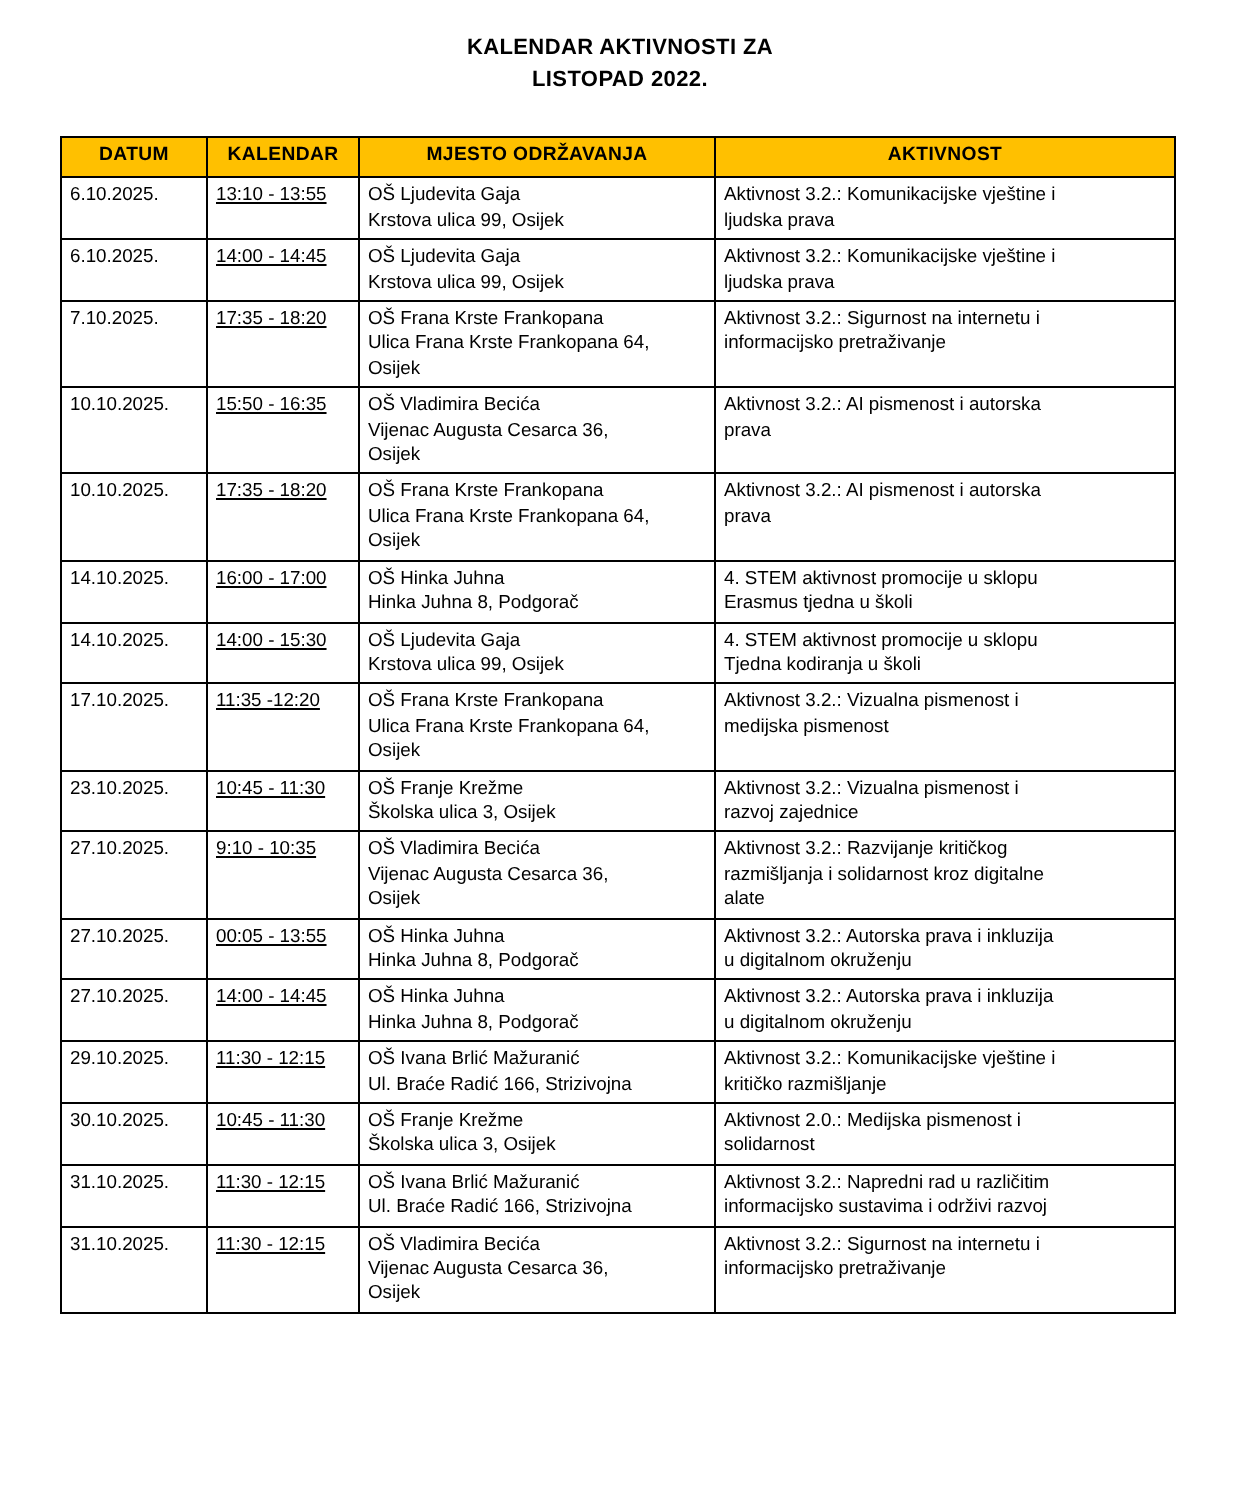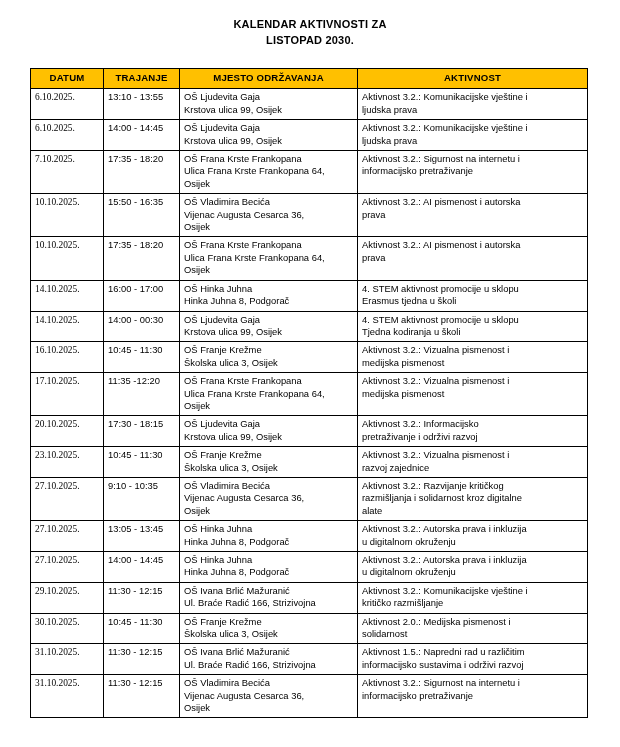--- a/index.html
+++ b/index.html
@@ -56,46 +56,46 @@
     font-size: 9.6px;
     padding: 3px 2px 4px 2px;
     vertical-align: middle;
     letter-spacing: 0.2px;
   }
   col.c-datum { width: 73px; }
   col.c-trajanje { width: 76px; }
   col.c-mjesto { width: 178px; }
   col.c-aktivnost { width: 230px; }
 
-  td.datum { white-space: nowrap; font-family: Liberation Serif, serif; }
-  td.trajanje { white-space: nowrap; }
+  td.datum { white-space: nowrap; }
+  td.trajanje { white-space: nowrap; text-decoration: underline; }
   .line { display: block; }
 </style>
 </head>
 <body>
 
 <div class="page">
 
   <div class="doc-title">
     <div>KALENDAR AKTIVNOSTI ZA</div>
-    <div>LISTOPAD 2030.</div>
+    <div>LISTOPAD 2022.</div>
   </div>
 
   <div class="table-wrap">
     <table class="kalendar">
       <colgroup>
         <col class="c-datum">
         <col class="c-trajanje">
         <col class="c-mjesto">
         <col class="c-aktivnost">
       </colgroup>
       <thead>
         <tr>
           <th>DATUM</th>
-          <th>TRAJANJE</th>
+          <th>KALENDAR</th>
           <th>MJESTO ODRŽAVANJA</th>
           <th>AKTIVNOST</th>
         </tr>
       </thead>
       <tbody id="table-body">
           <tr>
             <td class="datum">6.10.2025.</td>
             <td class="trajanje">13:10 - 13:55</td>
             <td>
               <span class="line">OŠ Ljudevita Gaja</span>
@@ -164,65 +164,41 @@
               <span class="line">OŠ Hinka Juhna</span>
               <span class="line">Hinka Juhna 8, Podgorač</span>
             </td>
             <td>
               <span class="line">4. STEM aktivnost promocije u sklopu</span>
               <span class="line">Erasmus tjedna u školi</span>
             </td>
           </tr>
           <tr>
             <td class="datum">14.10.2025.</td>
-            <td class="trajanje">14:00 - 00:30</td>
+            <td class="trajanje">14:00 - 15:30</td>
             <td>
               <span class="line">OŠ Ljudevita Gaja</span>
               <span class="line">Krstova ulica 99, Osijek</span>
             </td>
             <td>
               <span class="line">4. STEM aktivnost promocije u sklopu</span>
               <span class="line">Tjedna kodiranja u školi</span>
             </td>
           </tr>
           <tr>
-            <td class="datum">16.10.2025.</td>
-            <td class="trajanje">10:45 - 11:30</td>
-            <td>
-              <span class="line">OŠ Franje Krežme</span>
-              <span class="line">Školska ulica 3, Osijek</span>
+            <td class="datum">17.10.2025.</td>
+            <td class="trajanje">11:35 -12:20</td>
+            <td>
+              <span class="line">OŠ Frana Krste Frankopana</span>
+              <span class="line">Ulica Frana Krste Frankopana 64,</span>
+              <span class="line">Osijek</span>
             </td>
             <td>
               <span class="line">Aktivnost 3.2.: Vizualna pismenost i</span>
               <span class="line">medijska pismenost</span>
-            </td>
-          </tr>
-          <tr>
-            <td class="datum">17.10.2025.</td>
-            <td class="trajanje">11:35 -12:20</td>
-            <td>
-              <span class="line">OŠ Frana Krste Frankopana</span>
-              <span class="line">Ulica Frana Krste Frankopana 64,</span>
-              <span class="line">Osijek</span>
-            </td>
-            <td>
-              <span class="line">Aktivnost 3.2.: Vizualna pismenost i</span>
-              <span class="line">medijska pismenost</span>
-            </td>
-          </tr>
-          <tr>
-            <td class="datum">20.10.2025.</td>
-            <td class="trajanje">17:30 - 18:15</td>
-            <td>
-              <span class="line">OŠ Ljudevita Gaja</span>
-              <span class="line">Krstova ulica 99, Osijek</span>
-            </td>
-            <td>
-              <span class="line">Aktivnost 3.2.: Informacijsko</span>
-              <span class="line">pretraživanje i održivi razvoj</span>
             </td>
           </tr>
           <tr>
             <td class="datum">23.10.2025.</td>
             <td class="trajanje">10:45 - 11:30</td>
             <td>
               <span class="line">OŠ Franje Krežme</span>
               <span class="line">Školska ulica 3, Osijek</span>
             </td>
             <td>
@@ -239,21 +215,21 @@
               <span class="line">Osijek</span>
             </td>
             <td>
               <span class="line">Aktivnost 3.2.: Razvijanje kritičkog</span>
               <span class="line">razmišljanja i solidarnost kroz digitalne</span>
               <span class="line">alate</span>
             </td>
           </tr>
           <tr>
             <td class="datum">27.10.2025.</td>
-            <td class="trajanje">13:05 - 13:45</td>
+            <td class="trajanje">00:05 - 13:55</td>
             <td>
               <span class="line">OŠ Hinka Juhna</span>
               <span class="line">Hinka Juhna 8, Podgorač</span>
             </td>
             <td>
               <span class="line">Aktivnost 3.2.: Autorska prava i inkluzija</span>
               <span class="line">u digitalnom okruženju</span>
             </td>
           </tr>
           <tr>
@@ -293,21 +269,21 @@
             </td>
           </tr>
           <tr>
             <td class="datum">31.10.2025.</td>
             <td class="trajanje">11:30 - 12:15</td>
             <td>
               <span class="line">OŠ Ivana Brlić Mažuranić</span>
               <span class="line">Ul. Braće Radić 166, Strizivojna</span>
             </td>
             <td>
-              <span class="line">Aktivnost 1.5.: Napredni rad u različitim</span>
+              <span class="line">Aktivnost 3.2.: Napredni rad u različitim</span>
               <span class="line">informacijsko sustavima i održivi razvoj</span>
             </td>
           </tr>
           <tr>
             <td class="datum">31.10.2025.</td>
             <td class="trajanje">11:30 - 12:15</td>
             <td>
               <span class="line">OŠ Vladimira Becića</span>
               <span class="line">Vijenac Augusta Cesarca 36,</span>
               <span class="line">Osijek</span>

